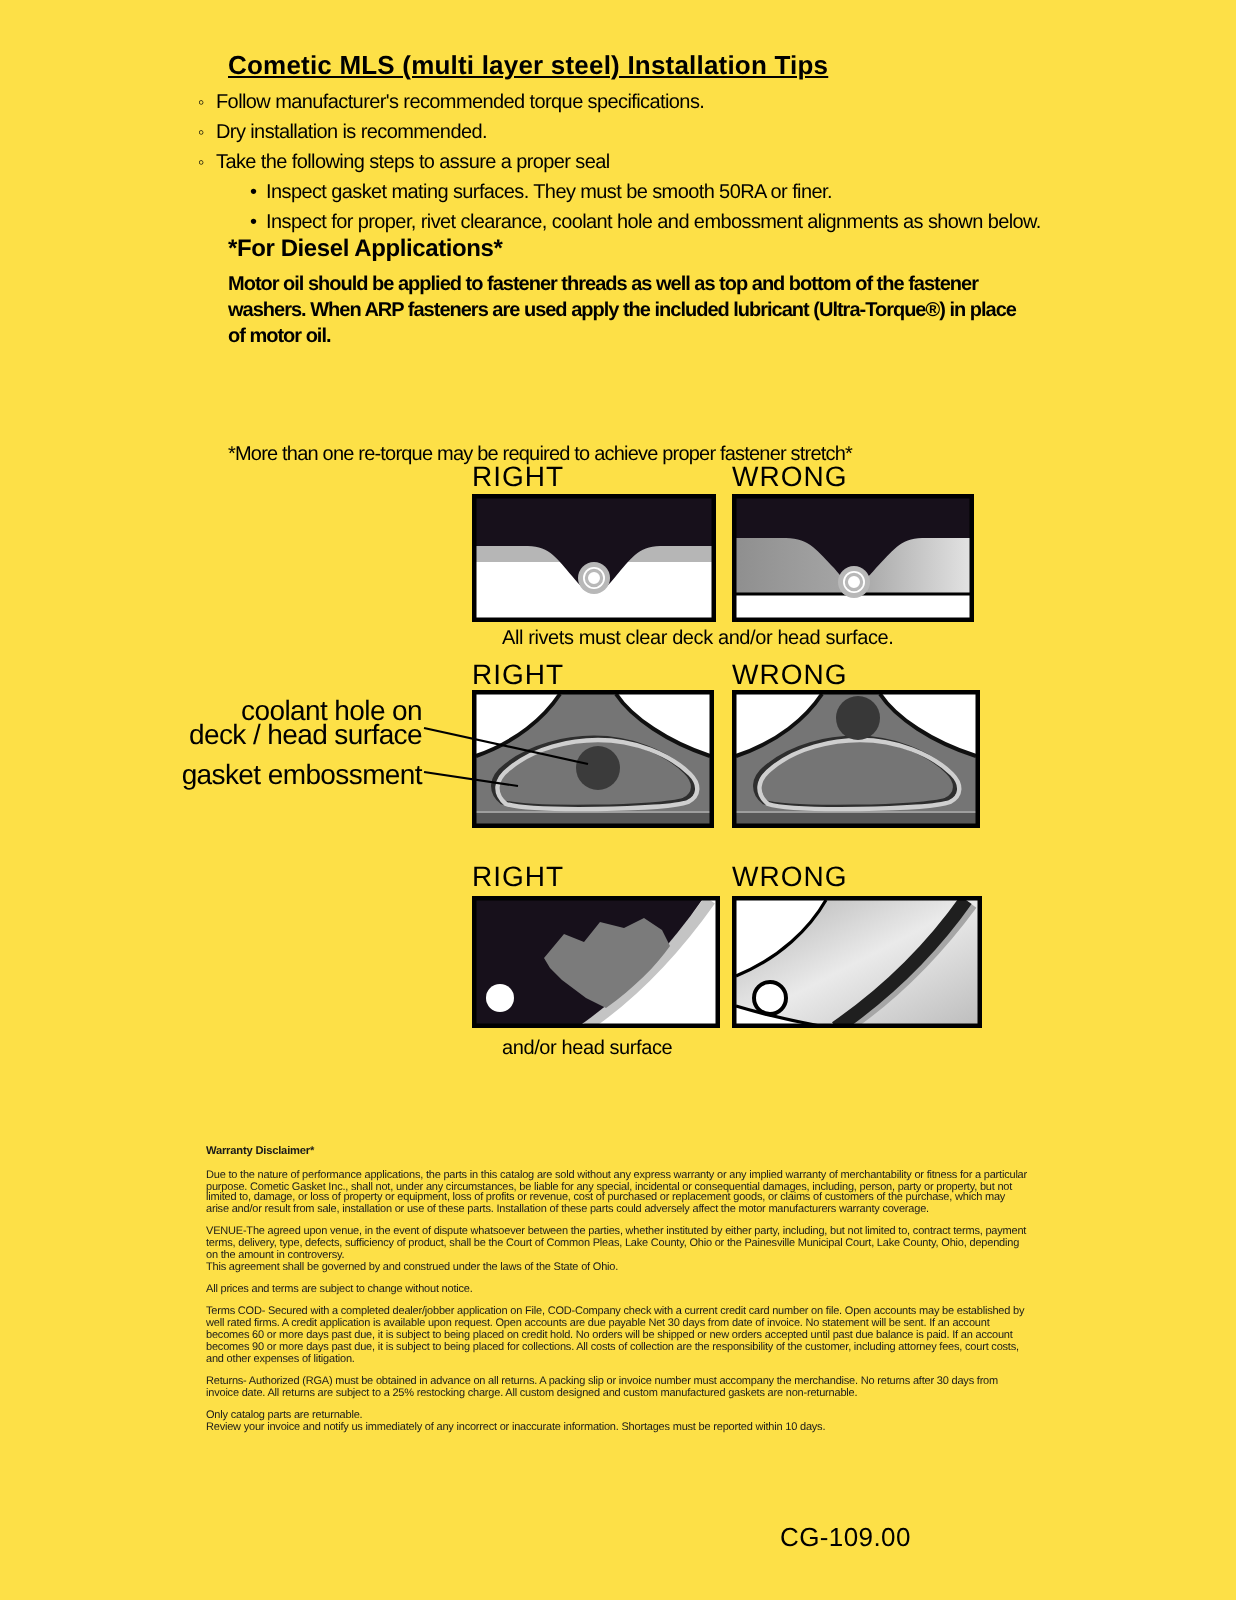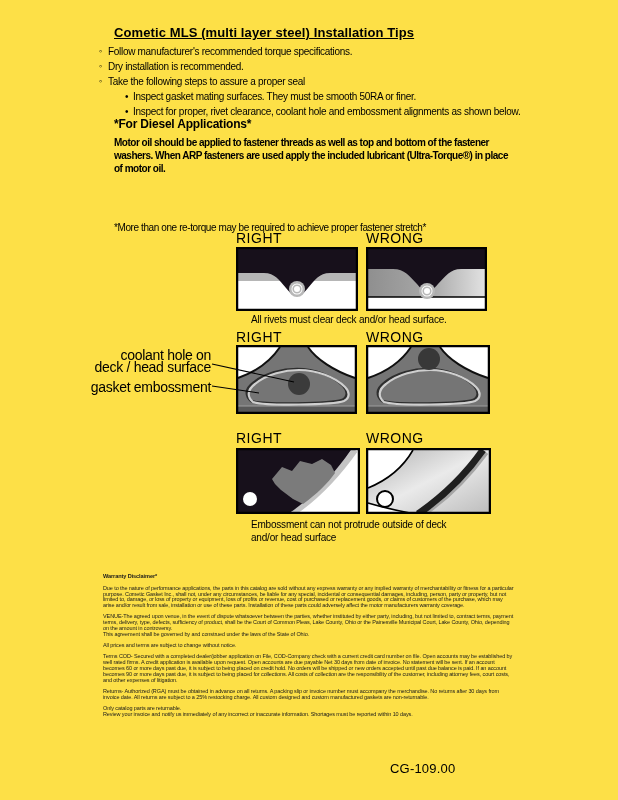--- a/index.html
+++ b/index.html
@@ -168,21 +168,20 @@
     <path d="M2,65 H44 C28,62 12,58 2,55 Z" fill="#fff"></path>
     <path d="M47,2 C39,16 24,31 2,40" fill="none" stroke="#000" stroke-width="1.6"></path>
     <path d="M44,65 C28,62 12,58 2,55" fill="none" stroke="#000" stroke-width="1.6"></path>
     <path d="M121,5 C104,28 83,50 58,67" fill="none" stroke="#a6a6a6" stroke-width="3"></path>
     <path d="M117,2 C100,26 78,48 52,66" fill="none" stroke="#1f1f1f" stroke-width="7"></path>
     <circle cx="19" cy="51" r="8" fill="#fff" stroke="#000" stroke-width="2"></circle>
     <rect x="1" y="1" width="123" height="64" fill="none" stroke="#000" stroke-width="2.5"></rect>
   </svg>
 
   <div class="abs caption" style="left:237px;top:518px;line-height:13px;">
-    <span style="display:block;">Embossment can not protrude outside of deck</span>
     <span style="display:block;">and/or head surface</span>
   </div>
 
   <div class="abs legal">
     <div class="lh">Warranty Disclaimer*</div>
     <div class="blk">Due to the nature of performance applications, the parts in this catalog are sold without any express warranty or any implied warranty of merchantability or fitness for a particular purpose.  Cometic Gasket Inc., shall not, under any circumstances, be liable for any special, incidental or consequential damages, including, person, party or property, but not limited to, damage, or loss of property or equipment, loss of profits or revenue, cost of purchased or replacement goods, or claims of customers of the purchase, which may arise and/or result from sale, installation or use of these parts.  Installation of these parts could adversely affect the motor manufacturers warranty coverage.</div>
     <div class="blk">
       <span style="display:block;">VENUE-The agreed upon venue, in the event of dispute whatsoever between the parties, whether instituted by either party, including, but not limited to, contract terms, payment terms, delivery, type, defects, sufficiency of product, shall be the Court of Common Pleas, Lake County, Ohio or the Painesville Municipal Court, Lake County, Ohio, depending on the amount in controversy.</span>
       <span style="display:block;">This agreement shall be governed by and construed under the laws of the State of Ohio.</span>
     </div>

